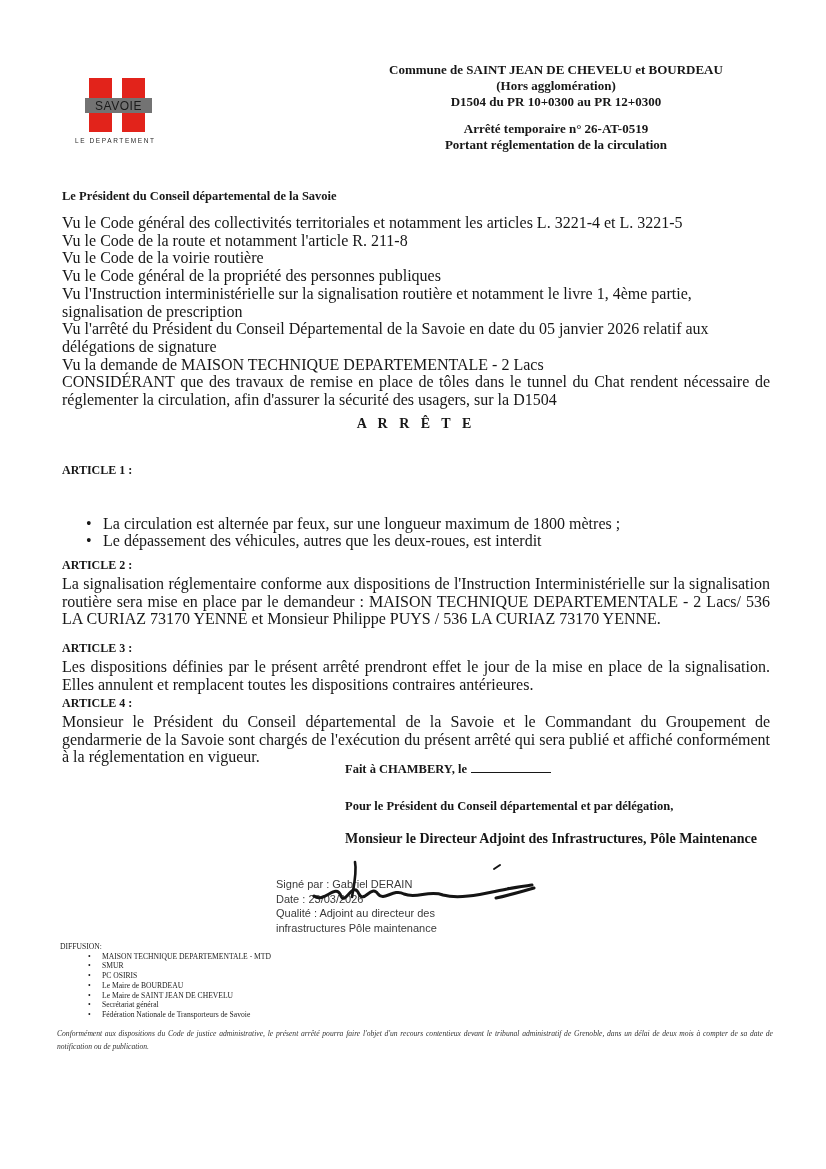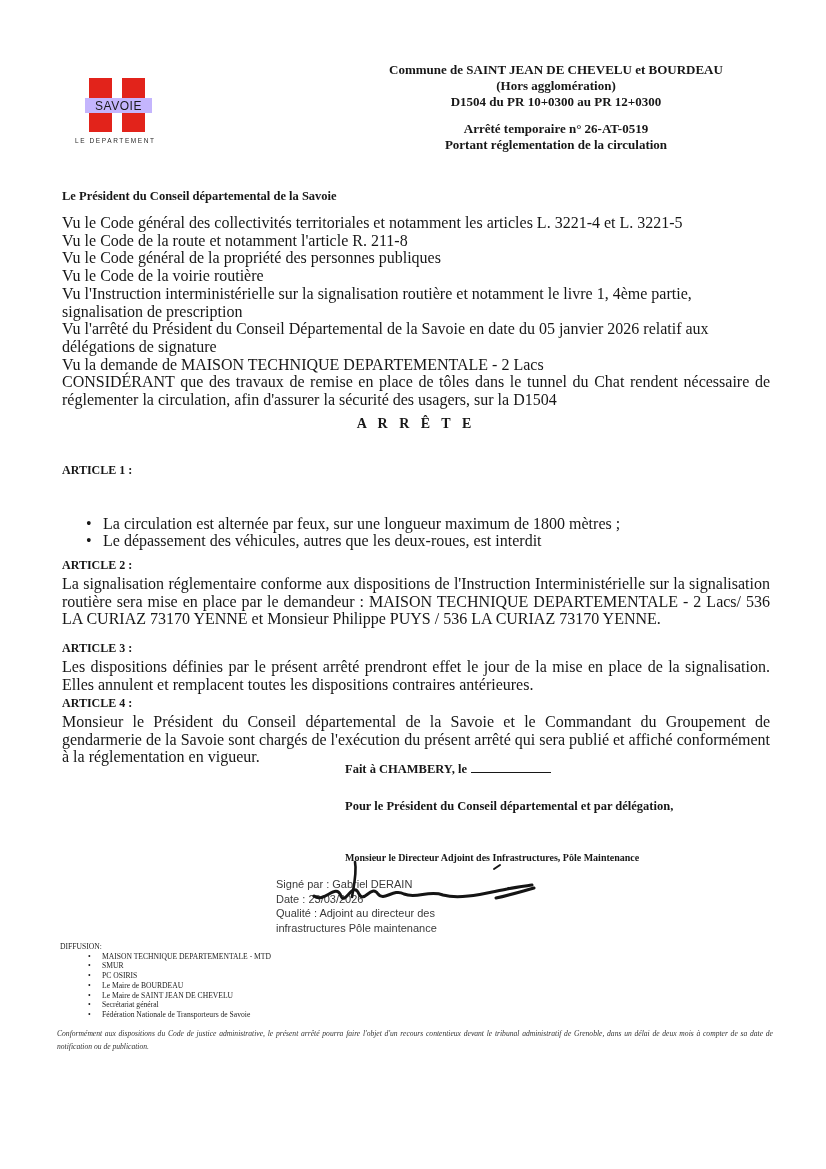--- a/index.html
+++ b/index.html
@@ -14,21 +14,21 @@
   .just { text-align:justify; }
 
   
   .logo { left:89px; top:78px; width:120px; }
   .logo-cross { position:relative; width:57px; height:54px; }
   .cross-col { position:absolute; top:0; bottom:0; width:23px; background:#e2231b; }
   .cross-col.c1 { left:0; }
   .cross-col.c2 { left:33px; }
   .cross-band {
     position:absolute; left:-4px; right:-6px; top:20px; height:15px;
-    background:#c4b5fd; display:flex; align-items:center; justify-content:center;
+    background:#737373; display:flex; align-items:center; justify-content:center;
   }
   .cross-band span {
     font-family:"Liberation Sans", sans-serif;
     font-size:12px; letter-spacing:0.5px; color:#1a1a1a; font-weight:500;
   }
   .logo-sub {
     margin-top:5px; margin-left:-14px;
     font-family:"Liberation Sans", sans-serif;
     font-size:6.5px; letter-spacing:1.6px; color:#2a2a2a; white-space:nowrap;
   }
@@ -50,21 +50,21 @@
   .bullet-row { position:relative; padding-left:41px; }
   .bullet-row::before { content:"\2022"; position:absolute; left:24px; top:0; }
   .a2t { top:558px; } .a2b { top:575px; line-height:17.5px; }
   .a3t { top:641px; } .a3b { top:658px; line-height:17.5px; }
   .a4t { top:696px; } .a4b { top:713px; line-height:17.5px; }
 
   
   .fait { left:345px; top:762px; font-weight:bold; font-size:12.5px; }
   .blank-line { display:inline-block; width:80px; border-bottom:1.6px solid #171717; height:4px; margin-left:4px; }
   .delegation { left:345px; top:799px; font-weight:bold; font-size:12.5px; width:430px; }
-  .director { left:345px; top:852px; font-weight:bold; font-size:10px; width:430px; }
+  .director { left:345px; top:831px; font-weight:bold; font-size:14px; width:430px; }
 
   
   .sig-block {
     left:276px; top:877px; width:230px;
     font-family:"Liberation Sans", sans-serif;
     font-size:11px; line-height:14.6px; color:#3a3a3a;
   }
   .sig-svg { left:300px; top:852px; width:240px; height:56px; }
 
   
@@ -103,22 +103,22 @@
   <div class="abs header-block hdr2">
     <div>Arrêté temporaire n° 26-AT-0519</div>
     <div>Portant réglementation de la circulation</div>
   </div>
 
   <div class="abs content president">Le Président du Conseil départemental de la Savoie</div>
 
   <div class="abs content vu-list">
     <div>Vu le Code général des collectivités territoriales et notamment les articles L. 3221-4 et L. 3221-5</div>
     <div>Vu le Code de la route et notamment l'article R. 211-8</div>
+    <div>Vu le Code de la voirie routière</div>
     <div>Vu le Code général de la propriété des personnes publiques</div>
-    <div>Vu le Code de la voirie routière</div>
     <div>Vu l'Instruction interministérielle sur la signalisation routière et notamment le livre 1, 4ème partie, signalisation de prescription</div>
     <div>Vu l'arrêté du Président du Conseil Départemental de la Savoie en date du 05 janvier 2026 relatif aux délégations de signature</div>
     <div>Vu la demande de MAISON TECHNIQUE DEPARTEMENTALE - 2 Lacs</div>
   </div>
 
   <div class="abs content considerant just">CONSIDÉRANT que des travaux de remise en place de tôles dans le tunnel du Chat rendent nécessaire de réglementer la circulation, afin d'assurer la sécurité des usagers, sur la D1504</div>
 
   <div class="abs content arrete-heading">A R R Ê T E</div>
 
   <div class="abs content art-title a1t">ARTICLE 1 :</div>

